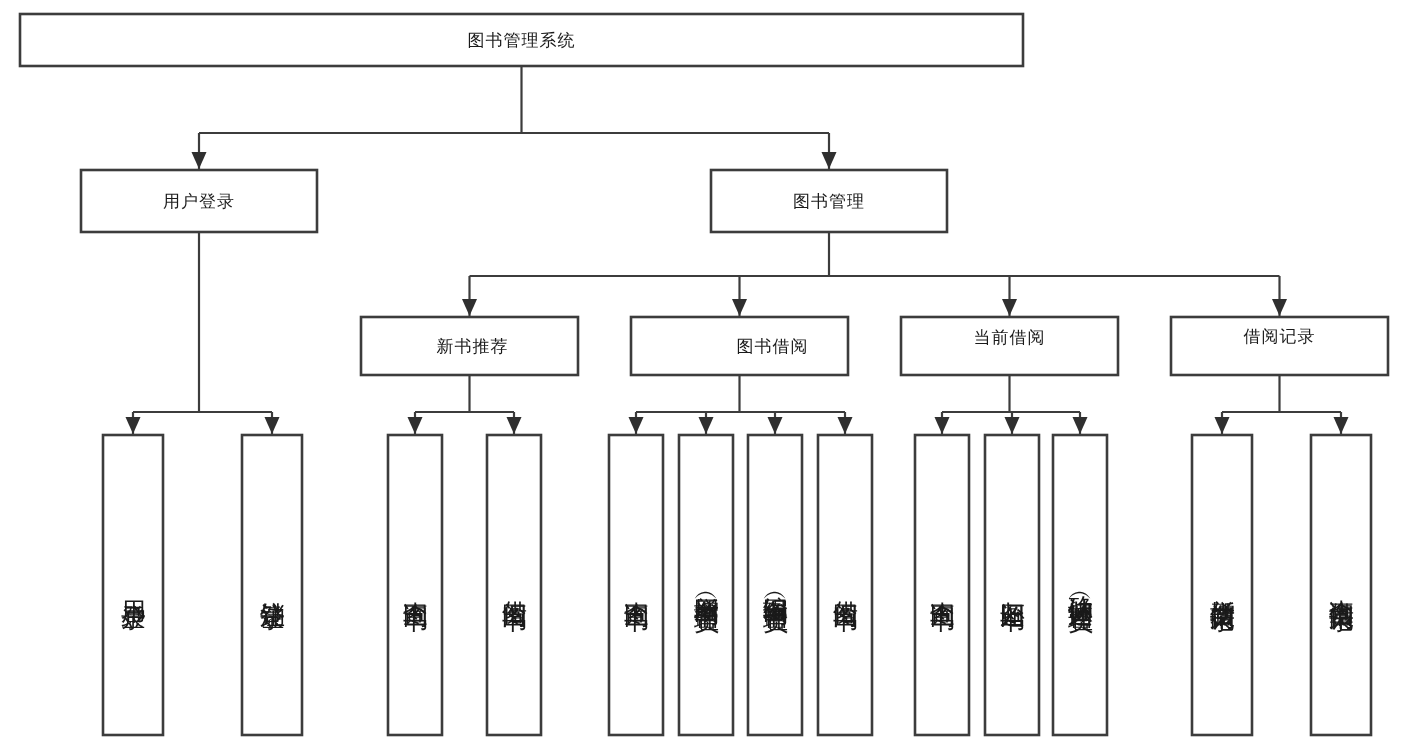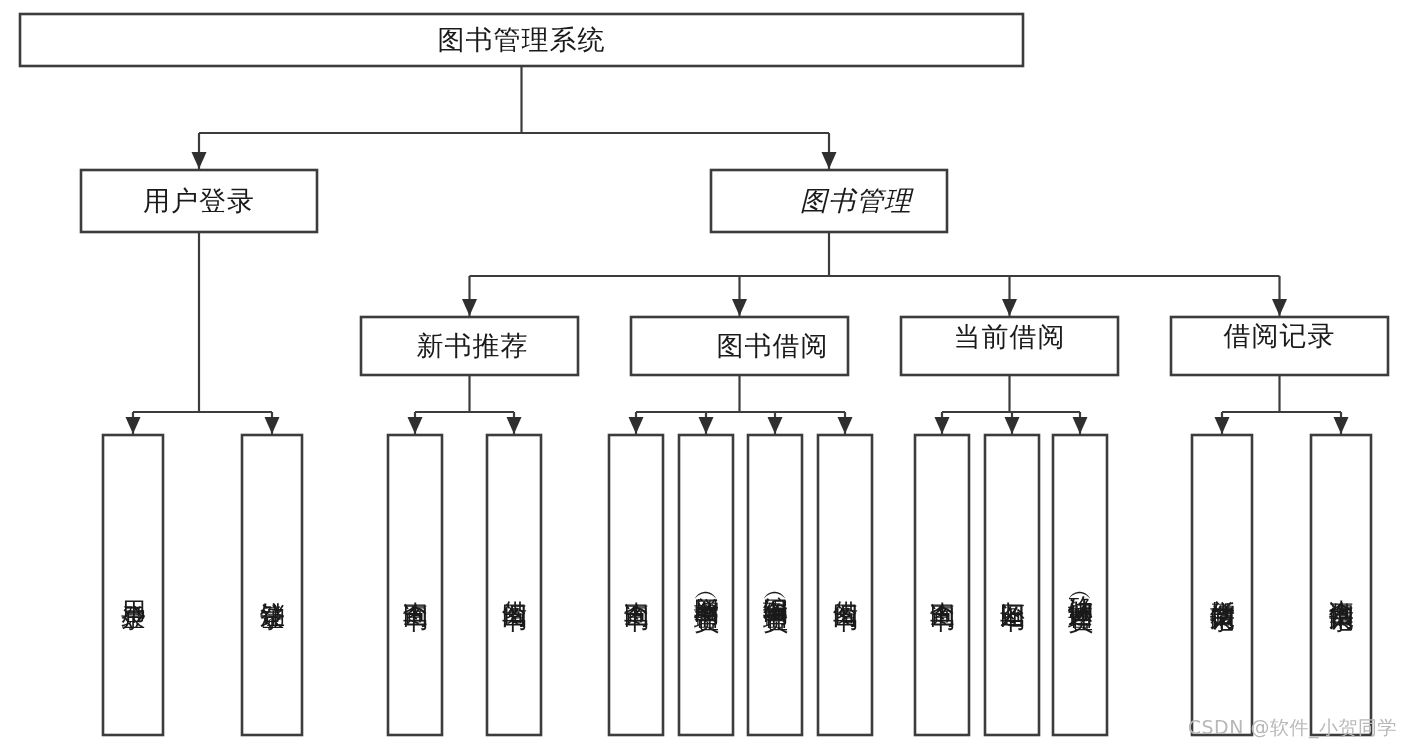--- a/index.html
+++ b/index.html
@@ -73,21 +73,21 @@
   }
   .hlabel-wrap {
     position: absolute;
     display: flex;
     align-items: center;
     justify-content: center;
     pointer-events: none;
   }
   .hlabel-inner {
     font-family: "DejaVu Sans", "Liberation Sans", sans-serif;
-    font-size: 27px;
+    font-size: 17px;
     color: #1a1a1a;
     letter-spacing: 1px;
     white-space: nowrap;
   }
 </style>
 </head>
 <body>
 
 <div id="diagram-root">
 
@@ -170,21 +170,21 @@
       </g>
   </svg>
 
   <div id="labels-layer">
       <div class="hlabel-wrap" style="left: 20px; top: 14px; width: 1003px; height: 52px;">
         <span class="hlabel-inner">图书管理系统</span>
       </div>
       <div class="hlabel-wrap" style="left: 81px; top: 170px; width: 236px; height: 62px;">
         <span class="hlabel-inner">用户登录</span>
       </div>
-      <div class="hlabel-wrap" style="left: 738px; top: 170px; width: 236px; height: 62px; font-style: italic;">
+      <div class="hlabel-wrap" style="left: 711px; top: 170px; width: 236px; height: 62px;">
         <span class="hlabel-inner">图书管理</span>
       </div>
       <div class="hlabel-wrap" style="left: 361px; top: 317px; width: 223px; height: 58px;">
         <span class="hlabel-inner">新书推荐</span>
       </div>
       <div class="hlabel-wrap" style="left: 664px; top: 317px; width: 217px; height: 58px;">
         <span class="hlabel-inner">图书借阅</span>
       </div>
       <div class="hlabel-wrap" style="left: 901px; top: 308px; width: 217px; height: 58px;">
         <span class="hlabel-inner">当前借阅</span>
@@ -226,14 +226,13 @@
         <span class="vlabel-inner">确认归还（管理员）</span>
       </div>
       <div class="vlabel-wrap" style="left: 1192px; top: 435px; width: 60px; height: 300px;">
         <span class="vlabel-inner">新增借阅记录</span>
       </div>
       <div class="vlabel-wrap" style="left: 1311px; top: 435px; width: 60px; height: 300px;">
         <span class="vlabel-inner">查询借阅记录</span>
       </div>
     </div>
 
-  <div class="watermark-text">CSDN @软件_小贺同学</div>
 </div>
 
 </body></html>

